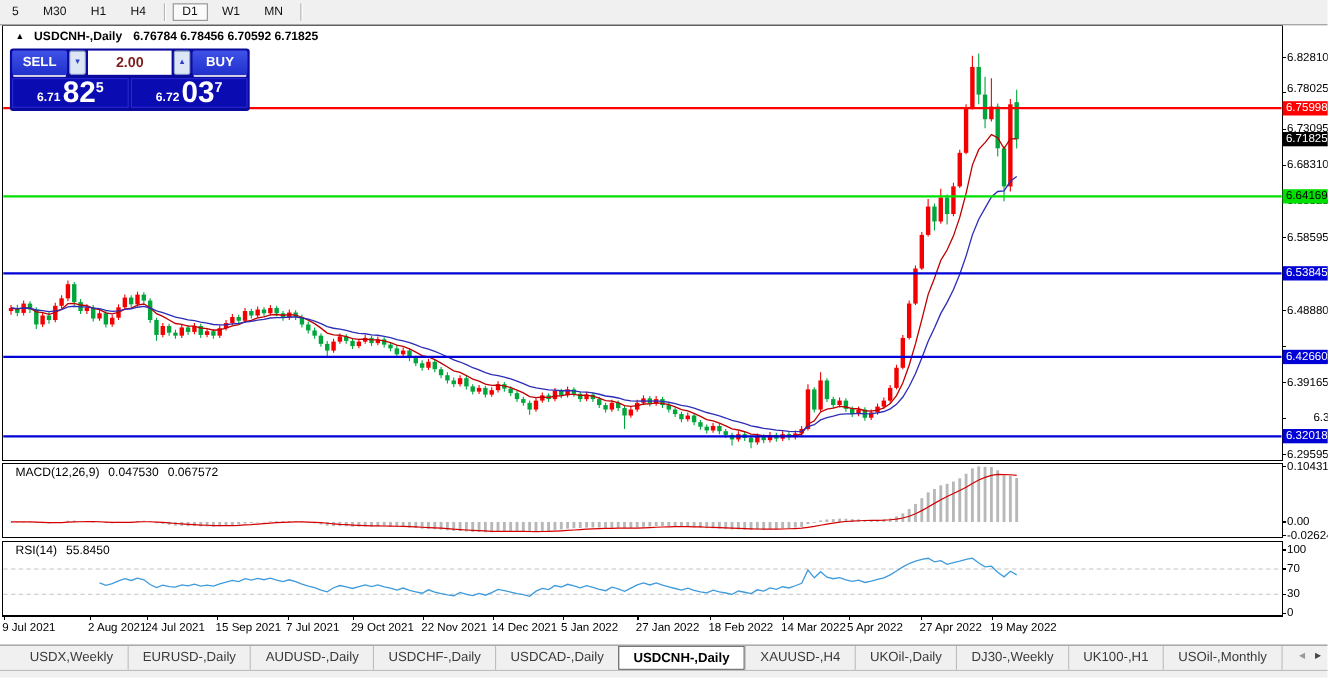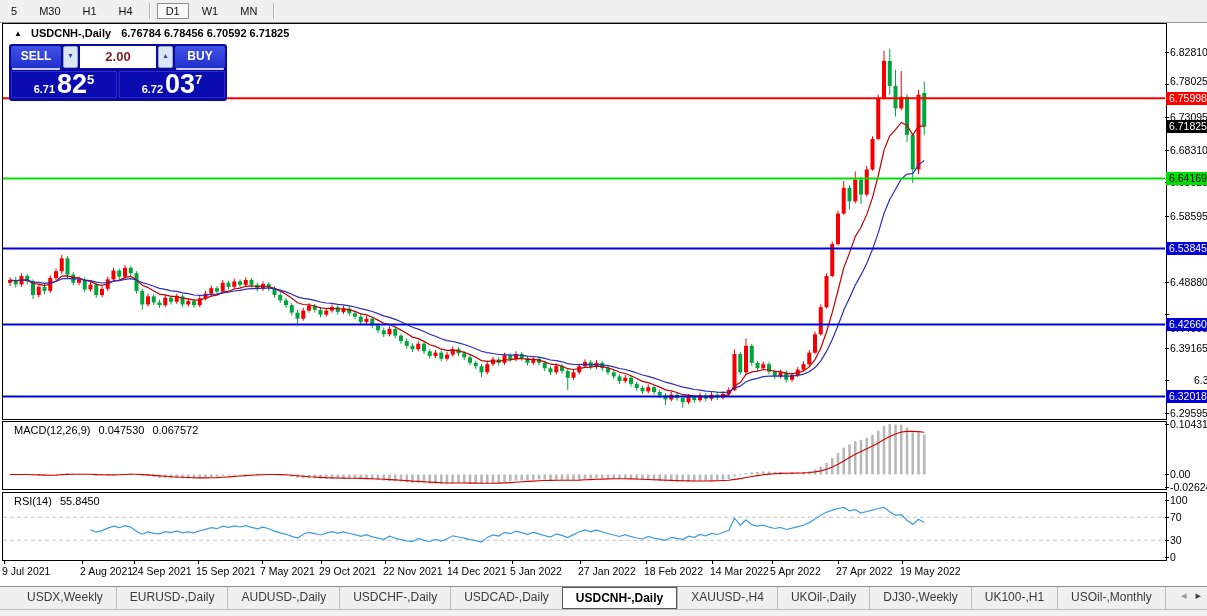--- a/index.html
+++ b/index.html
@@ -688,23 +688,23 @@
 <div class="alab" style="left: 1170px; top: 406.564px;">6.29595</div>
 <div class="alab" style="left: 1170px; top: 417.5px;">0.104313</div>
 <div class="alab" style="left: 1170px; top: 468px;">0.00</div>
 <div class="alab" style="left: 1170px; top: 480.708px;">-0.026249</div>
 <div class="alab" style="left: 1170px; top: 493.5px;">100</div>
 <div class="alab" style="left: 1170px; top: 510.75px;">70</div>
 <div class="alab" style="left: 1170px; top: 533.75px;">30</div>
 <div class="alab" style="left: 1170px; top: 551px;">0</div>
 <div class="dlab" style="left: 2px;">9 Jul 2021</div>
 <div class="dlab" style="left: 80px; text-align: center;">2 Aug 2021</div>
-<div class="dlab" style="left: 132px;">24 Sep 2021</div>
+<div class="dlab" style="left: 132px;">24 Jul 2021</div>
 <div class="dlab" style="left: 196px;">15 Sep 2021</div>
-<div class="dlab" style="left: 260px;">7 May 2021</div>
+<div class="dlab" style="left: 260px;">7 Jul 2021</div>
 <div class="dlab" style="left: 319px;">29 Oct 2021</div>
 <div class="dlab" style="left: 383px;">22 Nov 2021</div>
 <div class="dlab" style="left: 447px;">14 Dec 2021</div>
 <div class="dlab" style="left: 510px;">5 Jan 2022</div>
 <div class="dlab" style="left: 578px;">27 Jan 2022</div>
 <div class="dlab" style="left: 644px;">18 Feb 2022</div>
 <div class="dlab" style="left: 710px;">14 Mar 2022</div>
 <div class="dlab" style="left: 770px;">5 Apr 2022</div>
 <div class="dlab" style="left: 836px;">27 Apr 2022</div>
 <div class="dlab" style="left: 900px;">19 May 2022</div>

